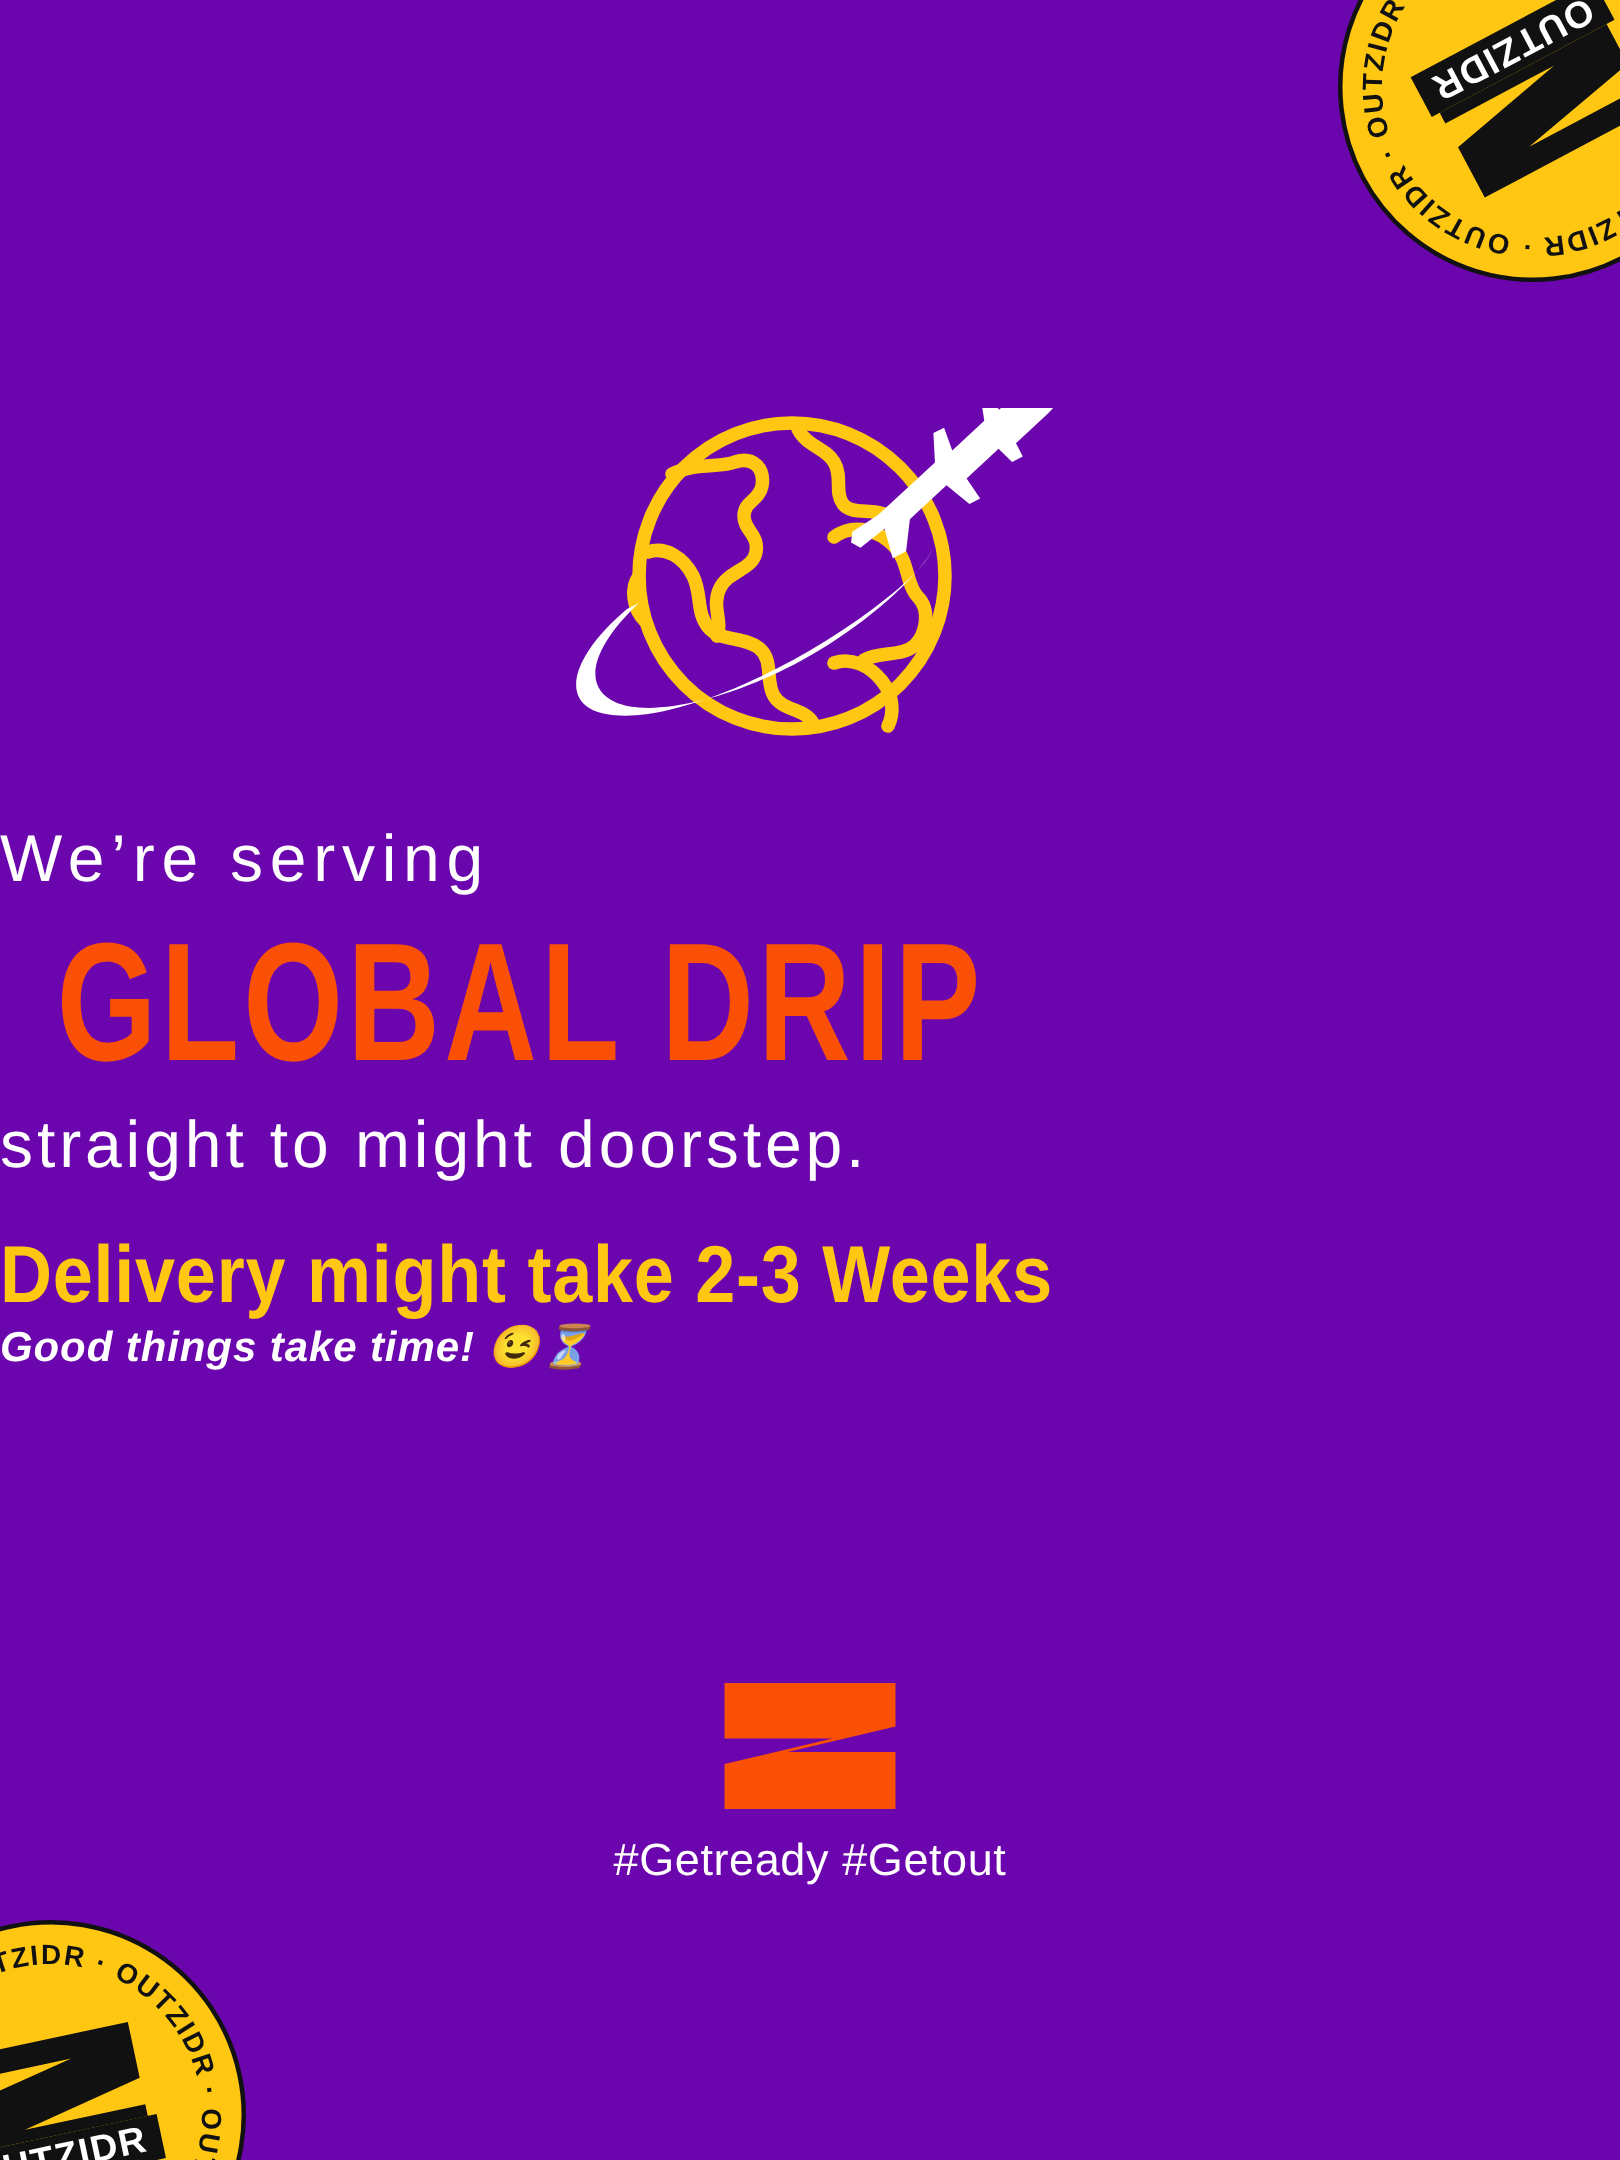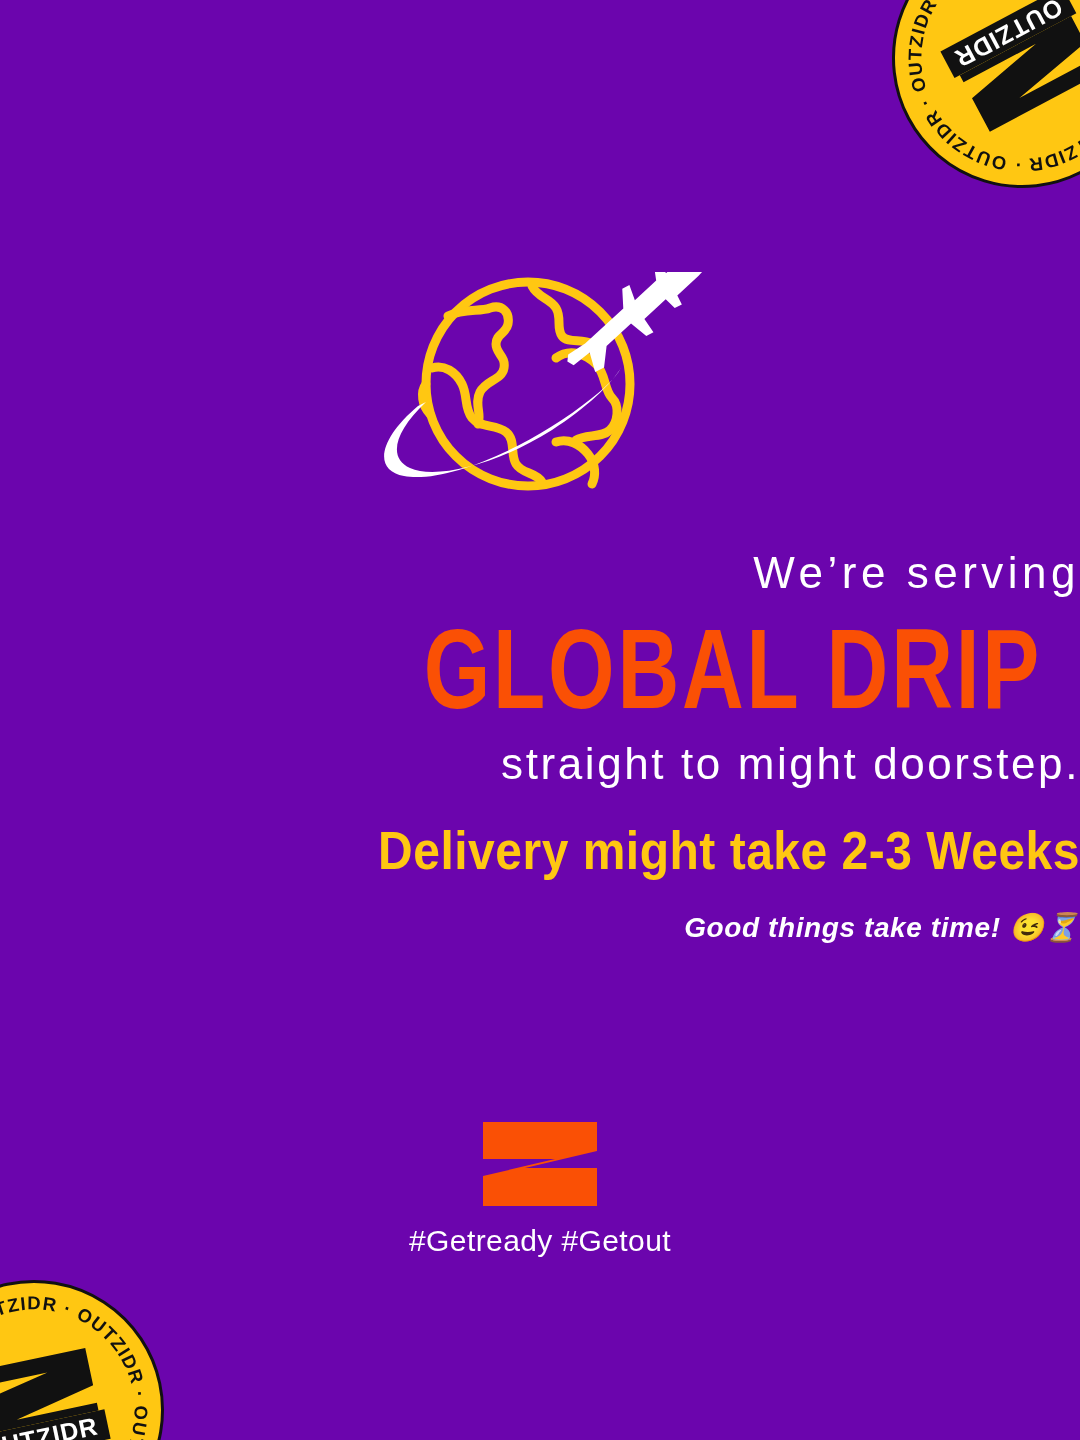--- a/index.html
+++ b/index.html
@@ -71,21 +71,21 @@
     height: 240px;
   }
   .hero-art svg { display: block; width: 100%; height: 100%; }
 
   
   .copy {
     position: absolute;
     left: 0;
     right: 0;
     top: 548px;
-    text-align: right;
+    text-align: left;
   }
   .line-eyebrow {
     color: #FFFFFF;
     font-size: 44px;
     font-weight: 400;
     letter-spacing: 4.5px;
     line-height: 1.12;
     margin: 0;
   }
   .line-headline {
@@ -106,39 +106,38 @@
     letter-spacing: 2.6px;
     line-height: 1.12;
     margin: 34px 0 0 0;
   }
 
   .delivery {
     position: absolute;
     left: 0;
     right: 0;
     top: 820px;
-    text-align: right;
-    padding-left: 29px;
+    text-align: left;
   }
   .delivery-main {
     color: #FFC712;
     font-size: 48px;
     font-weight: 700;
     letter-spacing: 0.5px;
     margin: 0;
     transform: scaleY(1.12);
     transform-origin: center top;
   }
   .delivery-note {
     color: #FFFFFF;
     font-size: 28px;
     font-weight: 700;
     font-style: italic;
     letter-spacing: 0.6px;
-    margin: 36px 0 0 0;
+    margin: 6px 0 0 0;
   }
 
   
   .footer {
     position: absolute;
     left: 0;
     right: 0;
     top: 1118px;
     display: flex;
     flex-direction: column;

